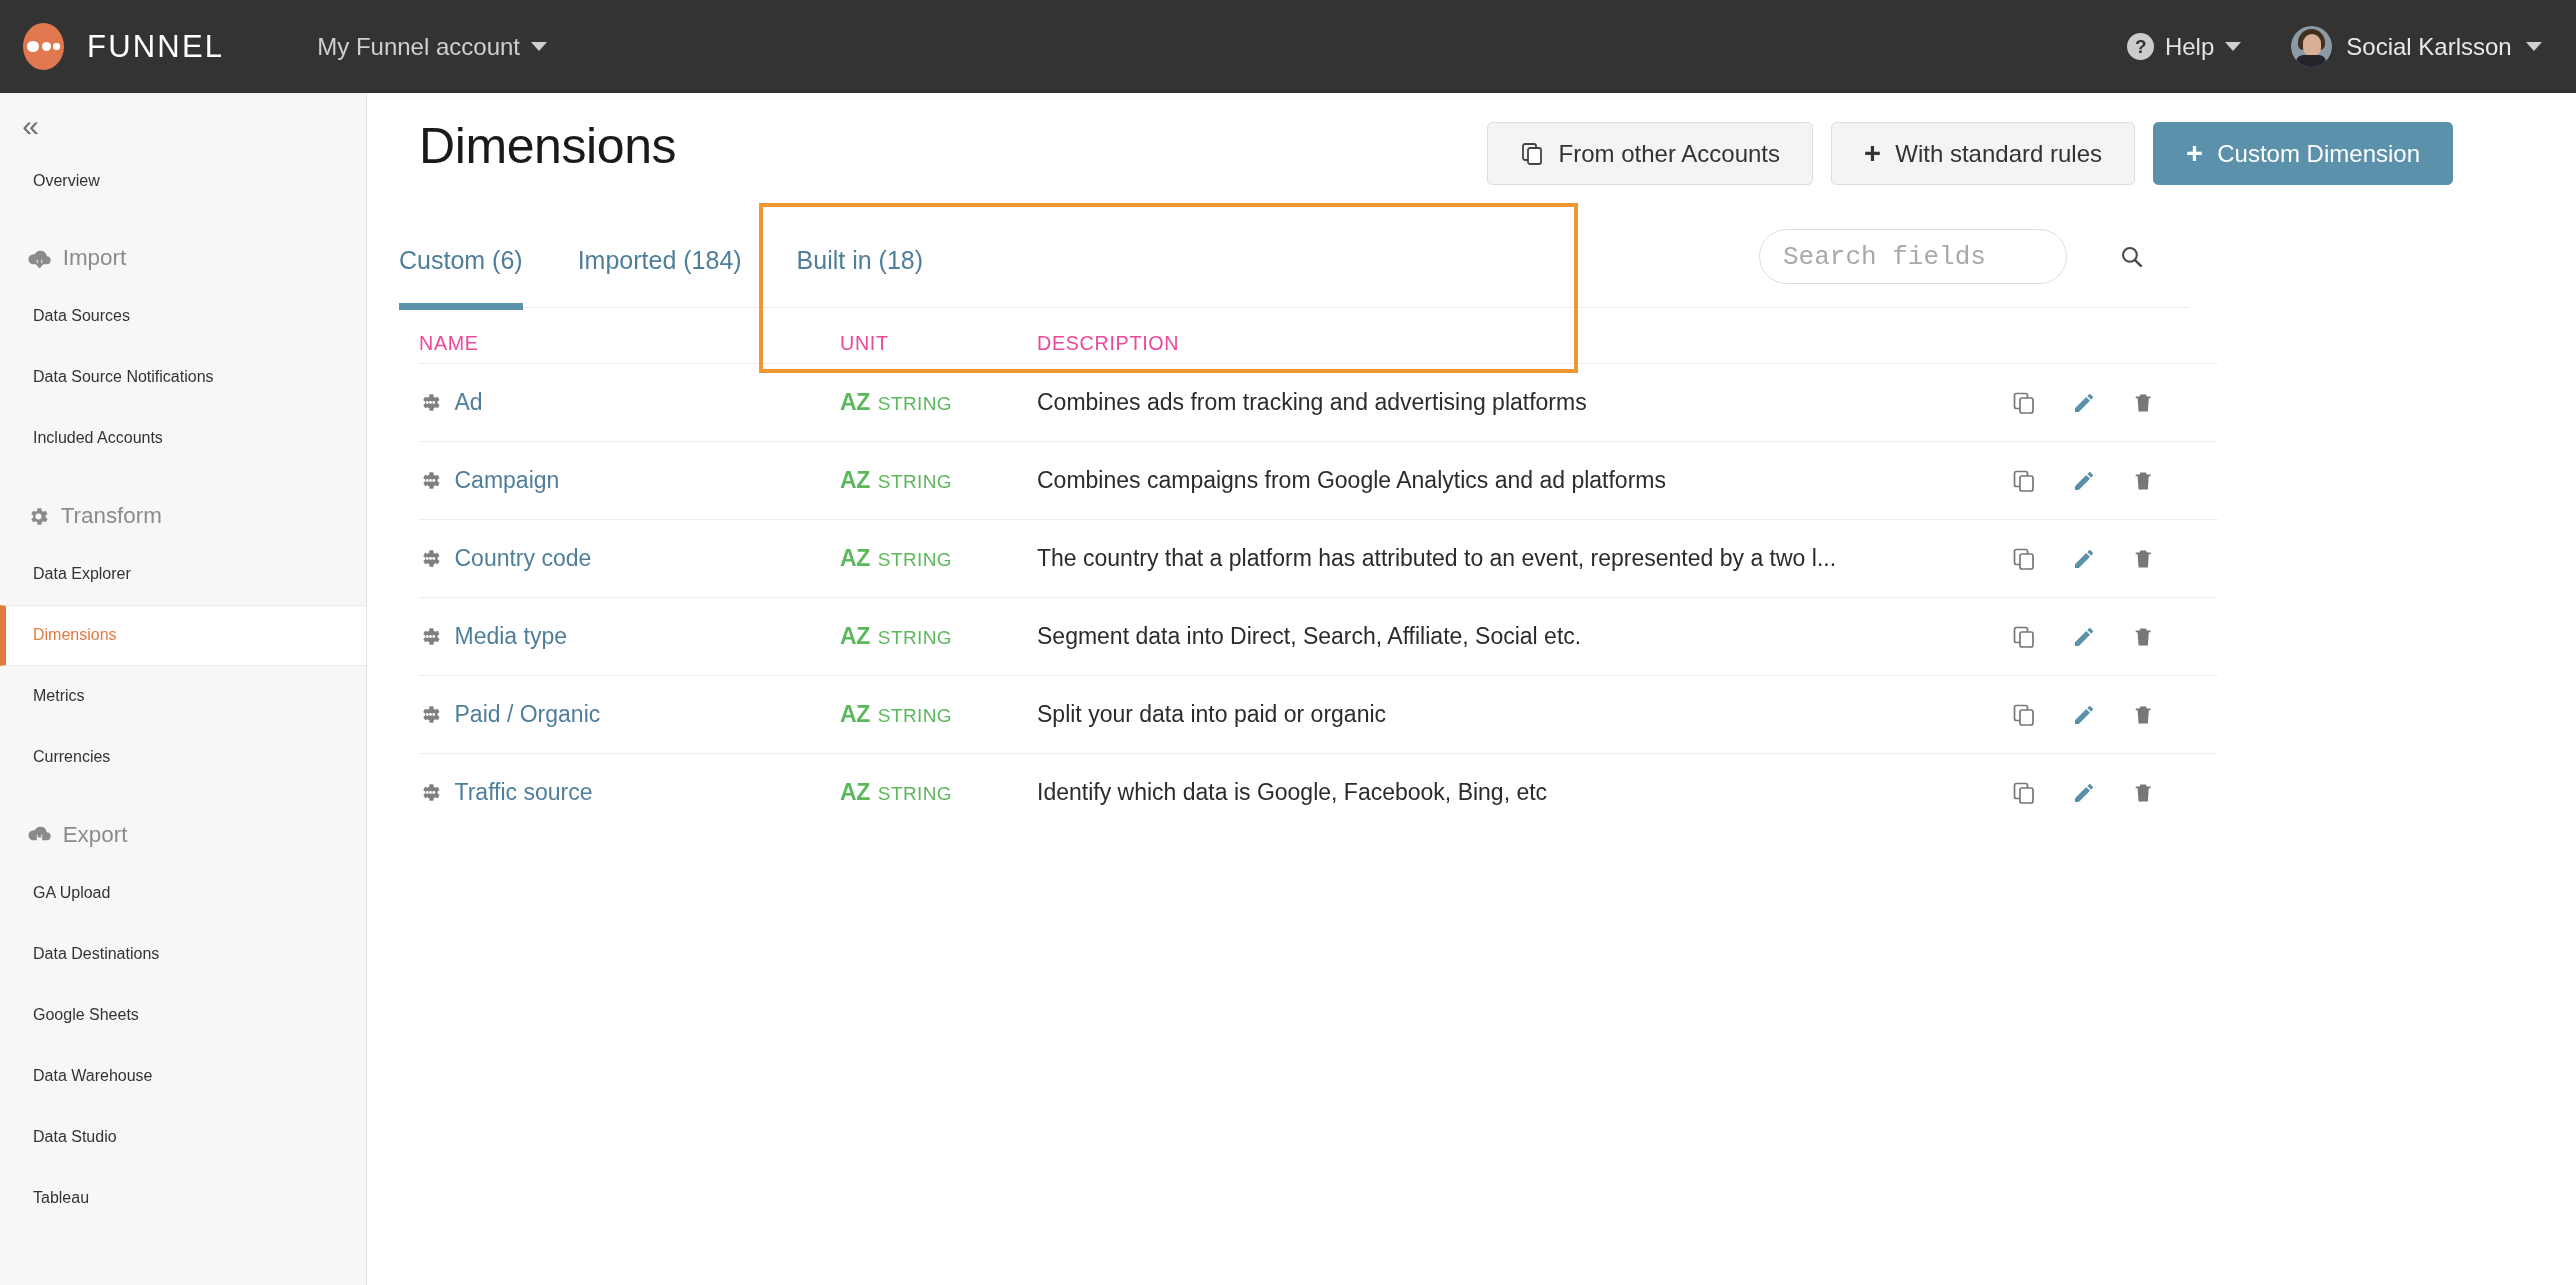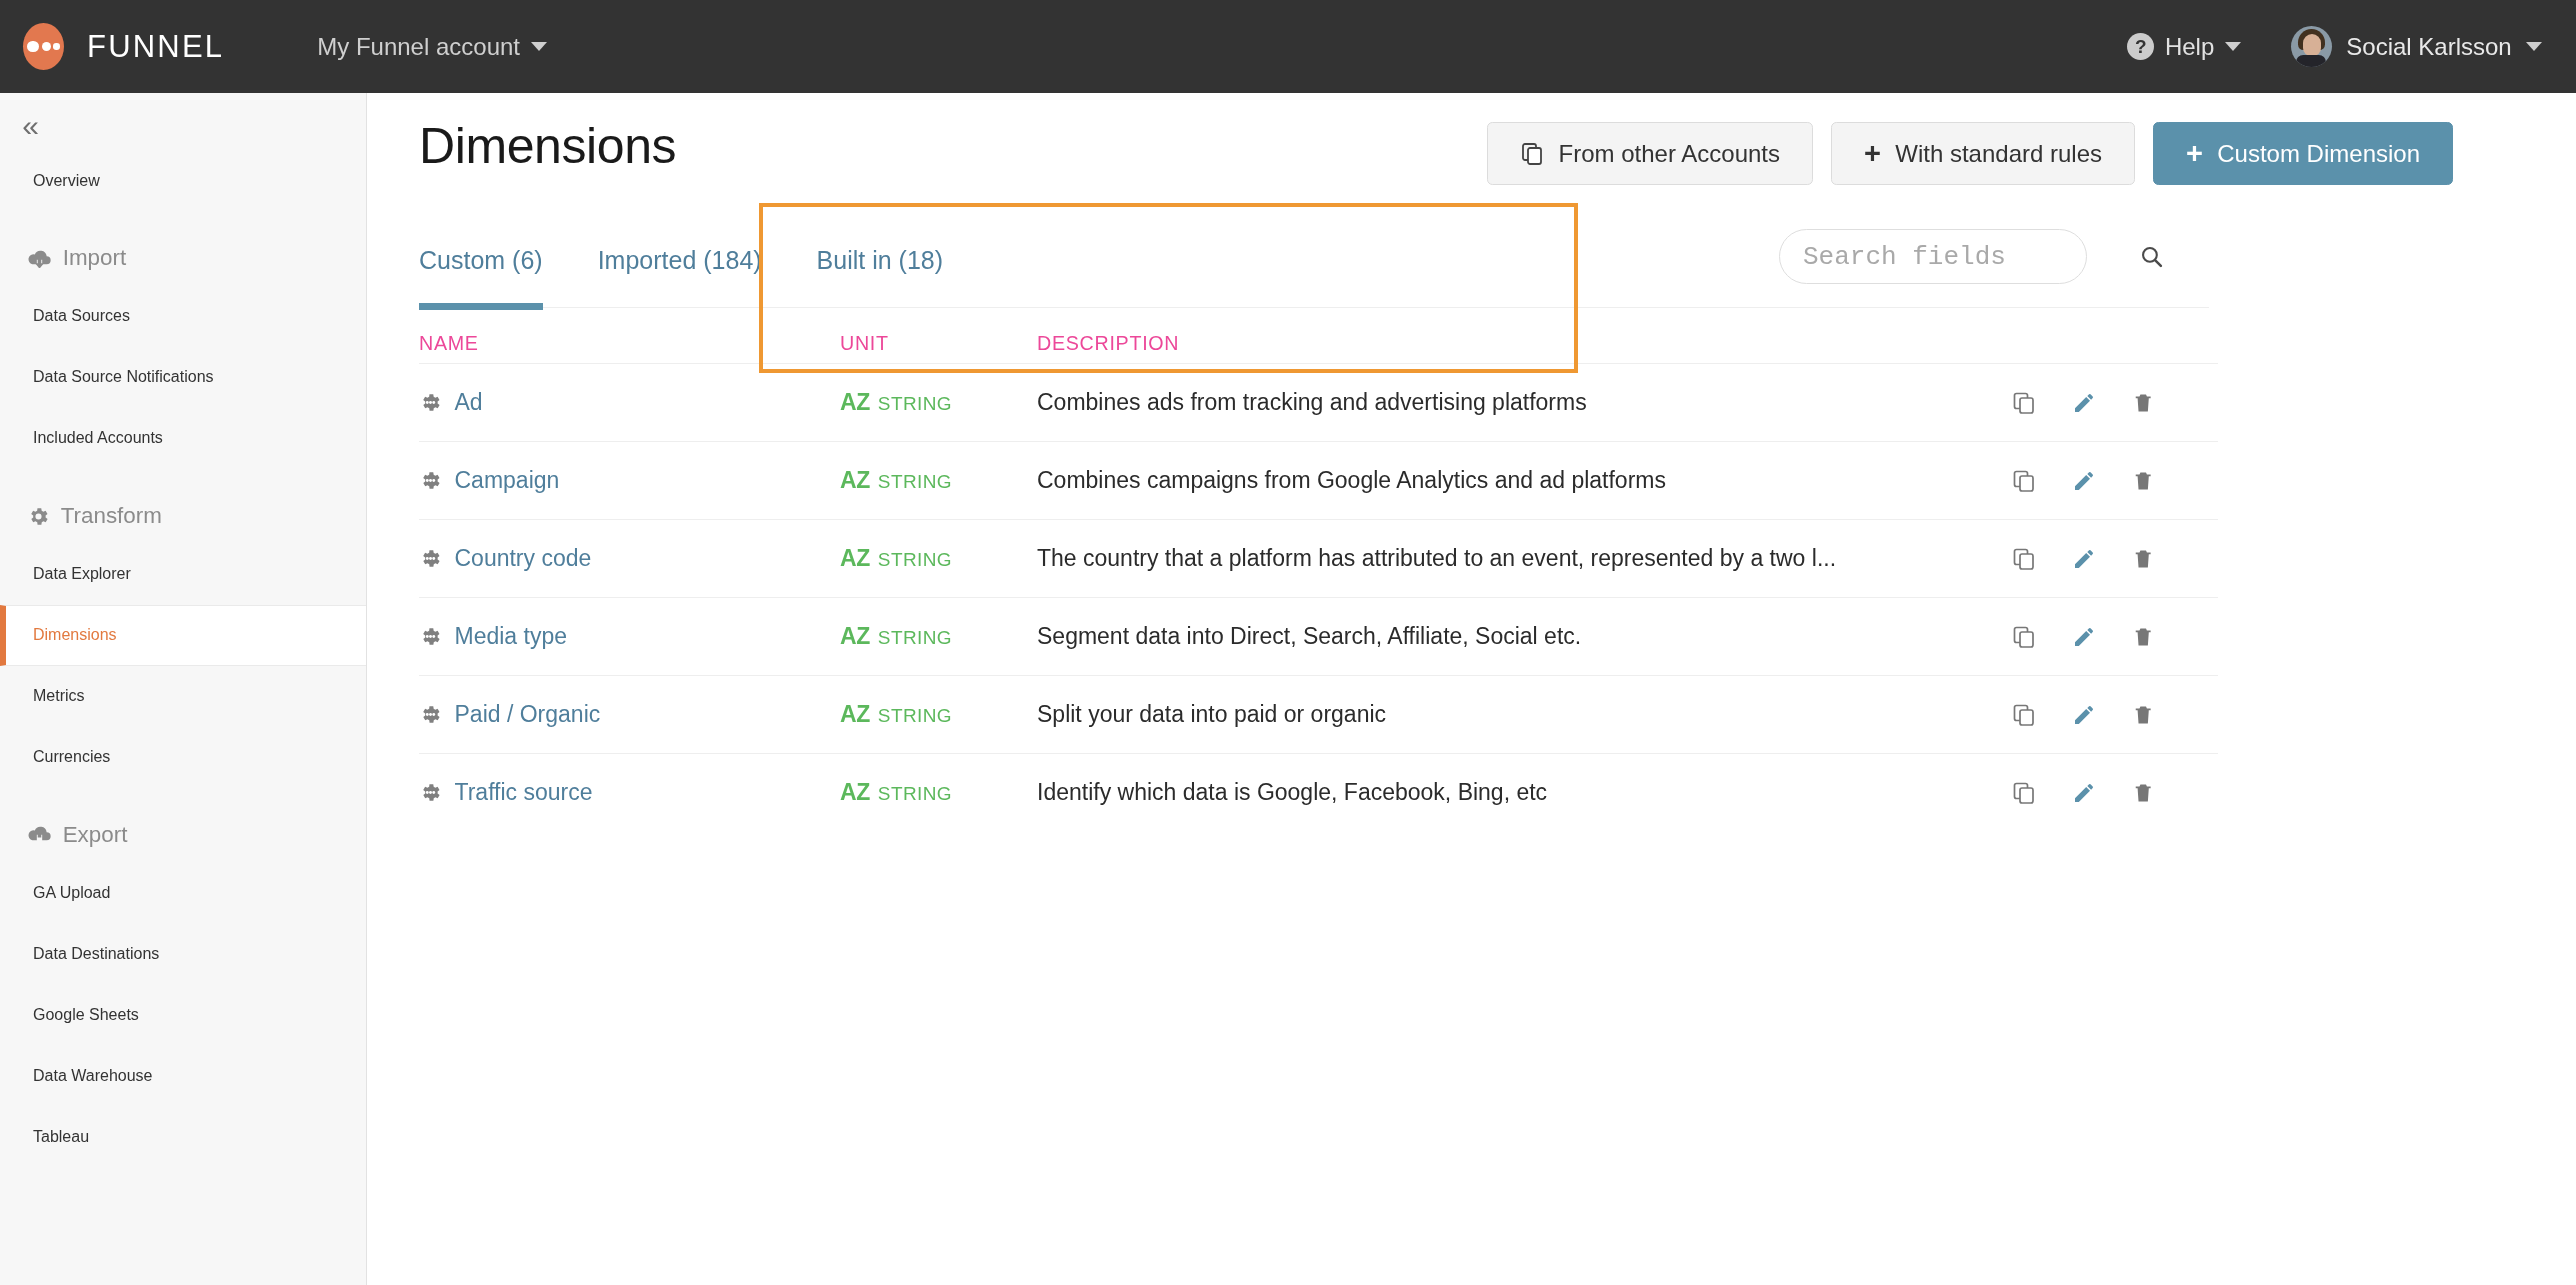--- a/index.html
+++ b/index.html
@@ -221,21 +221,21 @@
     background: #5b91ab;
     border: 0.9px solid #5b91ab;
     color: #ffffff;
   }
   .plus-glyph { font-size: 29px; line-height: 1; font-weight: bold; }
 
   
   .tab-area { position: relative; margin-top: 5.4px; }
   .tabs {
     position: relative;
-    margin-left: 51px;
+    margin-left: 31px;
     width: 1790px;
     height: 95px;
     border-bottom: 1.8px solid #eeeeee;
     display: flex;
     align-items: center;
   }
   .tab {
     height: 95px;
     display: flex;
     align-items: center;
@@ -425,20 +425,23 @@
   <div class="nav-item">
     <span>Data Destinations</span>
   </div>
   <div class="nav-item">
     <span>Google Sheets</span>
   </div>
   <div class="nav-item">
     <span>Data Warehouse</span>
   </div>
   <div class="nav-item">
+    <span>Data Studio</span>
+  </div>
+  <div class="nav-item">
     <span>Tableau</span>
   </div>
 </div>
 
 <div class="main">
 
   <div class="page-head">
     <div class="page-title">Dimensions</div>
 
     <div class="head-actions">

